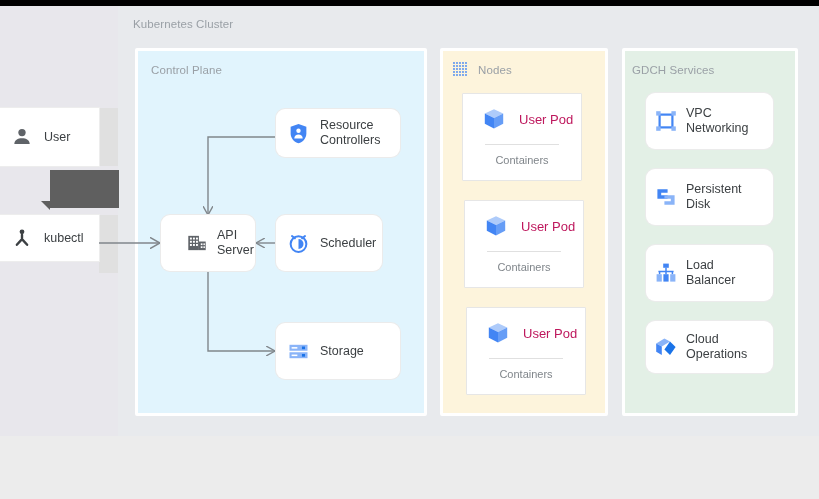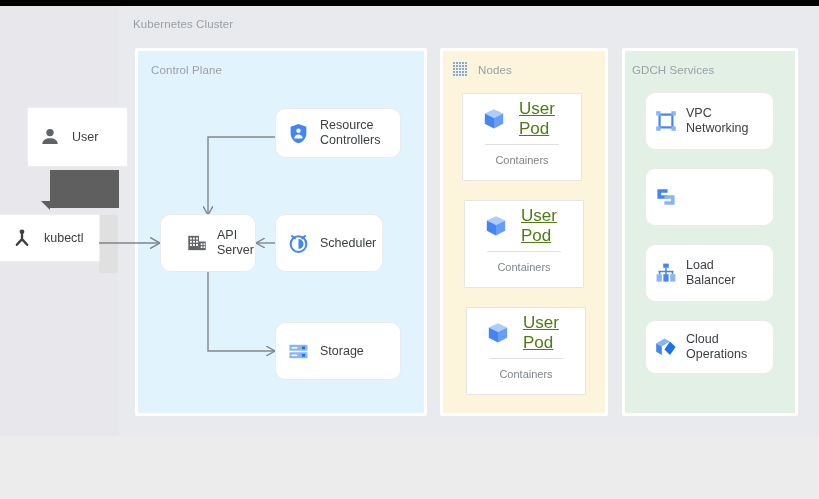--- a/index.html
+++ b/index.html
@@ -128,24 +128,23 @@
     box-sizing: border-box;
     border-radius: 1px;
   }
   .pod-row {
     display: flex;
     align-items: center;
     height: 50px;
     padding-left: 18px;
   }
   .pod-label {
-    font-size: 17px;
-    color: #4d7c0f;
+    font-size: 13px;
+    color: #be185d;
     margin-left: 12px;
-    text-decoration: underline;
   }
   .pod-divider {
     height: 1px;
     background: #e0e0e0;
     margin: 0 22px;
   }
   .pod-sub {
     text-align: center;
     font-size: 11px;
     color: #80868b;
@@ -181,21 +180,21 @@
 <body>
 
 <div id="top-bar"></div>
 
 <div id="client-backdrop"></div>
 <div id="cluster-backdrop"></div>
 
 <div id="cluster-title">Kubernetes Cluster</div>
 
 <div class="client-shadow" style="left:99px; top:108px; width:19px; height:58px;"></div>
-<div class="client-card" style="left:0px; top:108px; width:99px; height:58px;margin-left:28px;">
+<div class="client-card" style="left:0px; top:108px; width:99px; height:58px;">
   <span class="card-icon" style="width:44px;">
     <svg width="22" height="22" viewBox="0 0 24 24">
       <circle cx="12" cy="7.2" r="4" fill="#5f6368"></circle>
       <path d="M3.6 19.6c0-4.0 3.8-6.2 8.4-6.2s8.4 2.2 8.4 6.2z" fill="#5f6368"></path>
     </svg>
   </span>
   <span class="card-label">User</span>
 </div>
 
 <div class="client-shadow" style="left:99px; top:215px; width:19px; height:58px;"></div>
@@ -389,20 +388,22 @@
 Networking</span>
 </div>
 
 <div class="card plain" style="left:646px; top:169px; width:127px; height:56px;">
   <span class="card-icon" style="width:40px;">
     <svg width="24" height="24" viewBox="0 0 24 24">
       <path d="M3.4 4.2 h10.2 v3.6 h-6.4 v2.4 h6.4 v3.6 H3.4 z" fill="#4285f4"></path>
       <path d="M10.4 10.2 h10.2 v9.6 H10.4 v-3.6 h6.4 v-2.4 h-6.4 z" fill="#8ab4f8"></path>
     </svg>
   </span>
+  <span class="card-label">Persistent
+Disk</span>
 </div>
 
 <div class="card plain" style="left:646px; top:245px; width:127px; height:56px;">
   <span class="card-icon" style="width:40px;">
     <svg width="24" height="24" viewBox="0 0 24 24">
       <rect x="9.2" y="2.6" width="5.6" height="4.2" fill="#4285f4"></rect>
       <path d="M4.4 10.6 h15.2 M12 6.8 V10.6 M5.6 10.6 V13.2 M12 10.6 V13.2 M18.4 10.6 V13.2" stroke="#4285f4" stroke-width="1.5" fill="none"></path>
       <rect x="2.6" y="13.2" width="5.2" height="7.4" fill="#8ab4f8"></rect>
       <rect x="9.4" y="13.2" width="5.2" height="7.4" fill="#4285f4"></rect>
       <rect x="16.2" y="13.2" width="5.2" height="7.4" fill="#8ab4f8"></rect>

